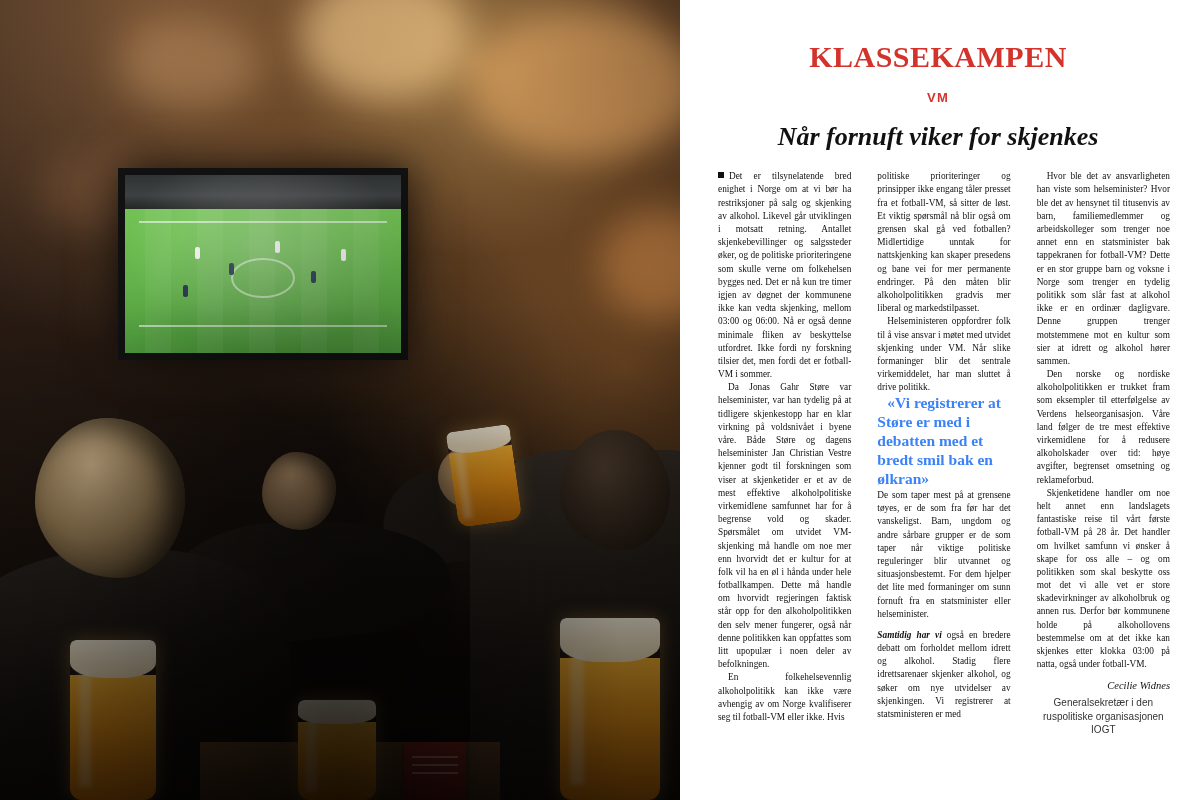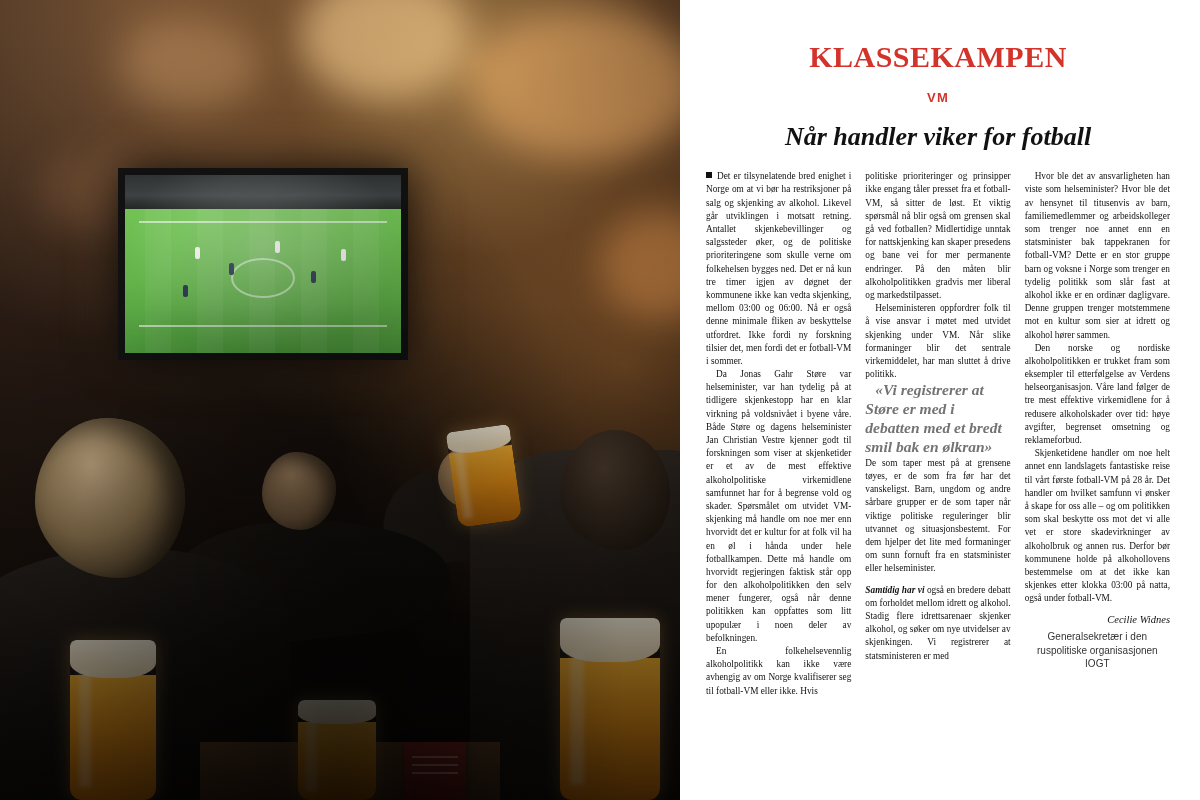--- a/index.html
+++ b/index.html
@@ -226,36 +226,36 @@
     gap: 14px;
     height: 628px;
   }
   .col {
     width: 146px;
     font-size: 9.3px;
     line-height: 1.42;
     text-align: justify;
     color: #111;
     hyphens: auto;
+    margin-left: 12px;
   }
   .col p { margin: 0 0 0 0; text-indent: 10px; }
   .col p.first { text-indent: 0; }
   .col p.first::before {
     content: "";
     display: inline-block;
     width: 6px; height: 6px;
     background: #111;
     margin-right: 5px;
     vertical-align: 1px;
   }
   .pull {
     font-family: "Liberation Serif", serif;
-    font-style: italic;
     font-weight: bold;
-    color: #737373;
+    color: #3b82f6;
     font-size: 15.5px;
     line-height: 1.22;
     text-align: left;
     text-indent: 0;
     margin: 8px 0 10px 0;
   }
   .lead-bold { font-weight: bold; font-style: italic; }
   .byline {
     text-align: right;
     font-style: italic;
@@ -342,21 +342,21 @@
         <div class="shine"></div>
     </div>
 
     <div class="vig"></div>
   </div>
 
   <div class="article">
 
     <div class="masthead">KLASSEKAMPEN</div>
     <div class="kicker">VM</div>
-    <h1 class="headline">Når handler viker for fotball</h1>
+    <h1 class="headline">Når fornuft viker for skjenkes</h1>
 
     <div class="cols">
 
       <div class="col">
         <p class="first">Det er tilsynelatende bred enighet i Norge om at vi bør ha restriksjoner på salg og skjenking av alkohol. Likevel går utviklingen i motsatt retning. Antallet skjenkebevillinger og salgssteder øker, og de politiske prioriteringene som skulle verne om folkehelsen bygges ned. Det er nå kun tre timer igjen av døgnet der kommunene ikke kan vedta skjenking, mellom 03:00 og 06:00. Nå er også denne minimale fliken av beskyttelse utfordret. Ikke fordi ny forskning tilsier det, men fordi det er fotball-VM i sommer.</p>
         <p>Da Jonas Gahr Støre var helseminister, var han tydelig på at tidligere skjenkestopp har en klar virkning på voldsnivået i byene våre. Både Støre og dagens helseminister Jan Christian Vestre kjenner godt til forskningen som viser at skjenketider er et av de mest effektive alkoholpolitiske virkemidlene samfunnet har for å begrense vold og skader. Spørsmålet om utvidet VM-skjenking må handle om noe mer enn hvorvidt det er kultur for at folk vil ha en øl i hånda under hele fotballkampen. Dette må handle om hvorvidt regjeringen faktisk står opp for den alkoholpolitikken den selv mener fungerer, også når denne politikken kan oppfattes som litt upopulær i noen deler av befolkningen.</p>
         <p>En folkehelsevennlig alkoholpolitikk kan ikke være avhengig av om Norge kvalifiserer seg til fotball-VM eller ikke. Hvis</p>
       </div>
 
       <div class="col">

